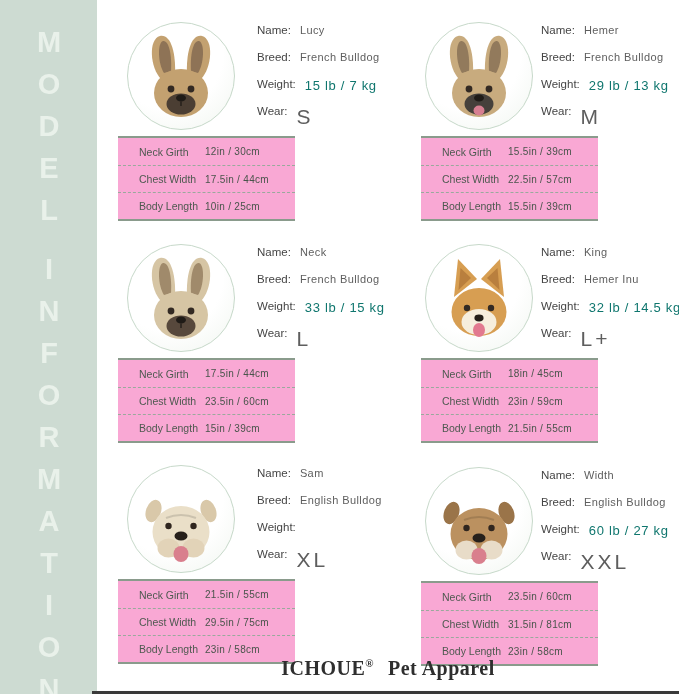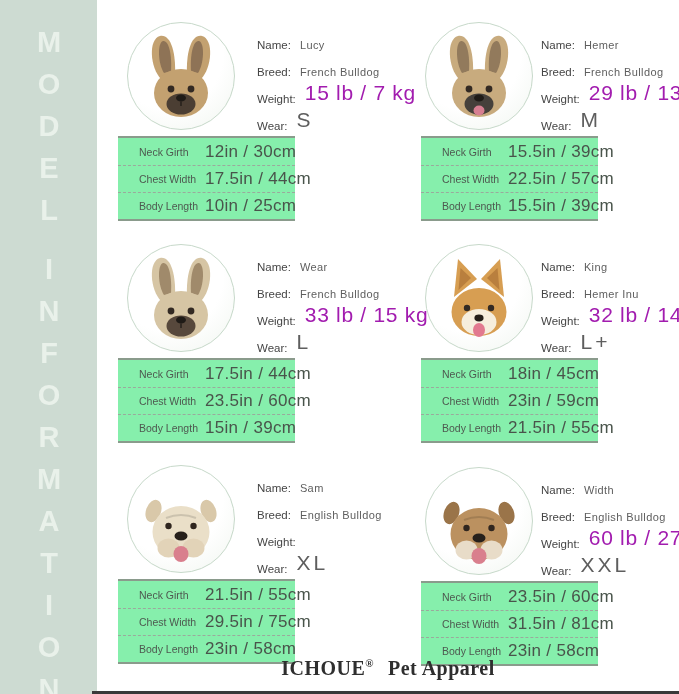--- a/index.html
+++ b/index.html
@@ -34,35 +34,35 @@
     position:absolute; top:0; left:9px; width:108px; height:108px;
     border-radius:50%; border:1px solid #c7d9ca; box-sizing:border-box;
     background:radial-gradient(circle at 38% 30%, #ffffff 55%, #f0f5ef 100%);
     display:flex; align-items:center; justify-content:center; overflow:hidden;
   }
   .card.right .photo { left:4px; }
   .dogface { width:100px; height:100px; display:block; }
 
   .info { position:absolute; left:139px; top:2px; width:150px; }
   .card.right .info { left:120px; }
-  .irow { display:flex; align-items:flex-end; height:27px; white-space:nowrap; }
+  .irow { display:flex; align-items:flex-start; height:27px; white-space:nowrap; }
   .ilabel { font-size:11.5px; color:#454545; margin-right:9px; }
   .ival   { font-size:11px; color:#5e5e5e; letter-spacing:0.4px; }
-  .ival-weight { font-size:21px; color:#a21caf; letter-spacing:0.7px; }
+  .ival-weight { font-size:13px; color:#0f766e; letter-spacing:0.7px; }
   .ival-wear   { font-size:21px;  color:#5e5e5e; letter-spacing:3px; }
 
   .sizes {
     position:absolute; left:0; top:114px; width:177px;
-    background:#86efac;
+    background:#f9a8d4;
     border-top:2px solid #8a9b8c; border-bottom:2px solid #8a9b8c;
   }
   .srow { display:flex; align-items:center; height:27px; padding-left:21px; box-sizing:border-box; }
   .srow + .srow { border-top:1.5px dashed #9aa99c;align-items:center; }
   .slabel { font-size:10.5px; color:#4e5950; width:66px; flex-shrink:0; }
-  .sval   { font-size:17px; color:#49544b; letter-spacing:0.3px; white-space:nowrap; }
+  .sval   { font-size:10px; color:#49544b; letter-spacing:0.3px; white-space:nowrap; }
 
   
   .footer {
     position:absolute; left:97px; right:0; top:657px; text-align:center;
     font-family:"Liberation Serif", serif; font-weight:bold; color:#2e2e2e;
     font-size:20px; letter-spacing:0.5px;
   }
   .footer sup { font-size:11px; }
   .footer .tagline { margin-left:14px; }
   .bottom-line { position:absolute; left:92px; right:0; bottom:0; height:3px; background:#3a3a3a; }
@@ -186,21 +186,21 @@
         <ellipse cx="50" cy="78" rx="14.5" ry="10.5" fill="#57483c"></ellipse>
         <ellipse cx="50" cy="72" rx="5" ry="3.5" fill="#1f1b17"></ellipse>
         <path d="M50 75.5 L50 80" stroke="#1f1b17" stroke-width="1.3"></path>
         <circle cx="40" cy="63" r="3.4" fill="#332a23"></circle>
         <circle cx="60" cy="63" r="3.4" fill="#332a23"></circle>
       </svg>
     </div>
     <div class="info">
       <div class="irow">
           <span class="ilabel">Name:</span>
-          <span class="ival">Wear</span>
+          <span class="ival">Neck</span>
         </div>
       <div class="irow">
           <span class="ilabel">Breed:</span>
           <span class="ival">French Bulldog</span>
         </div>
       <div class="irow">
           <span class="ilabel">Weight:</span>
           <span class="ival ival-weight">33 lb / 15 kg</span>
         </div>
       <div class="irow">

